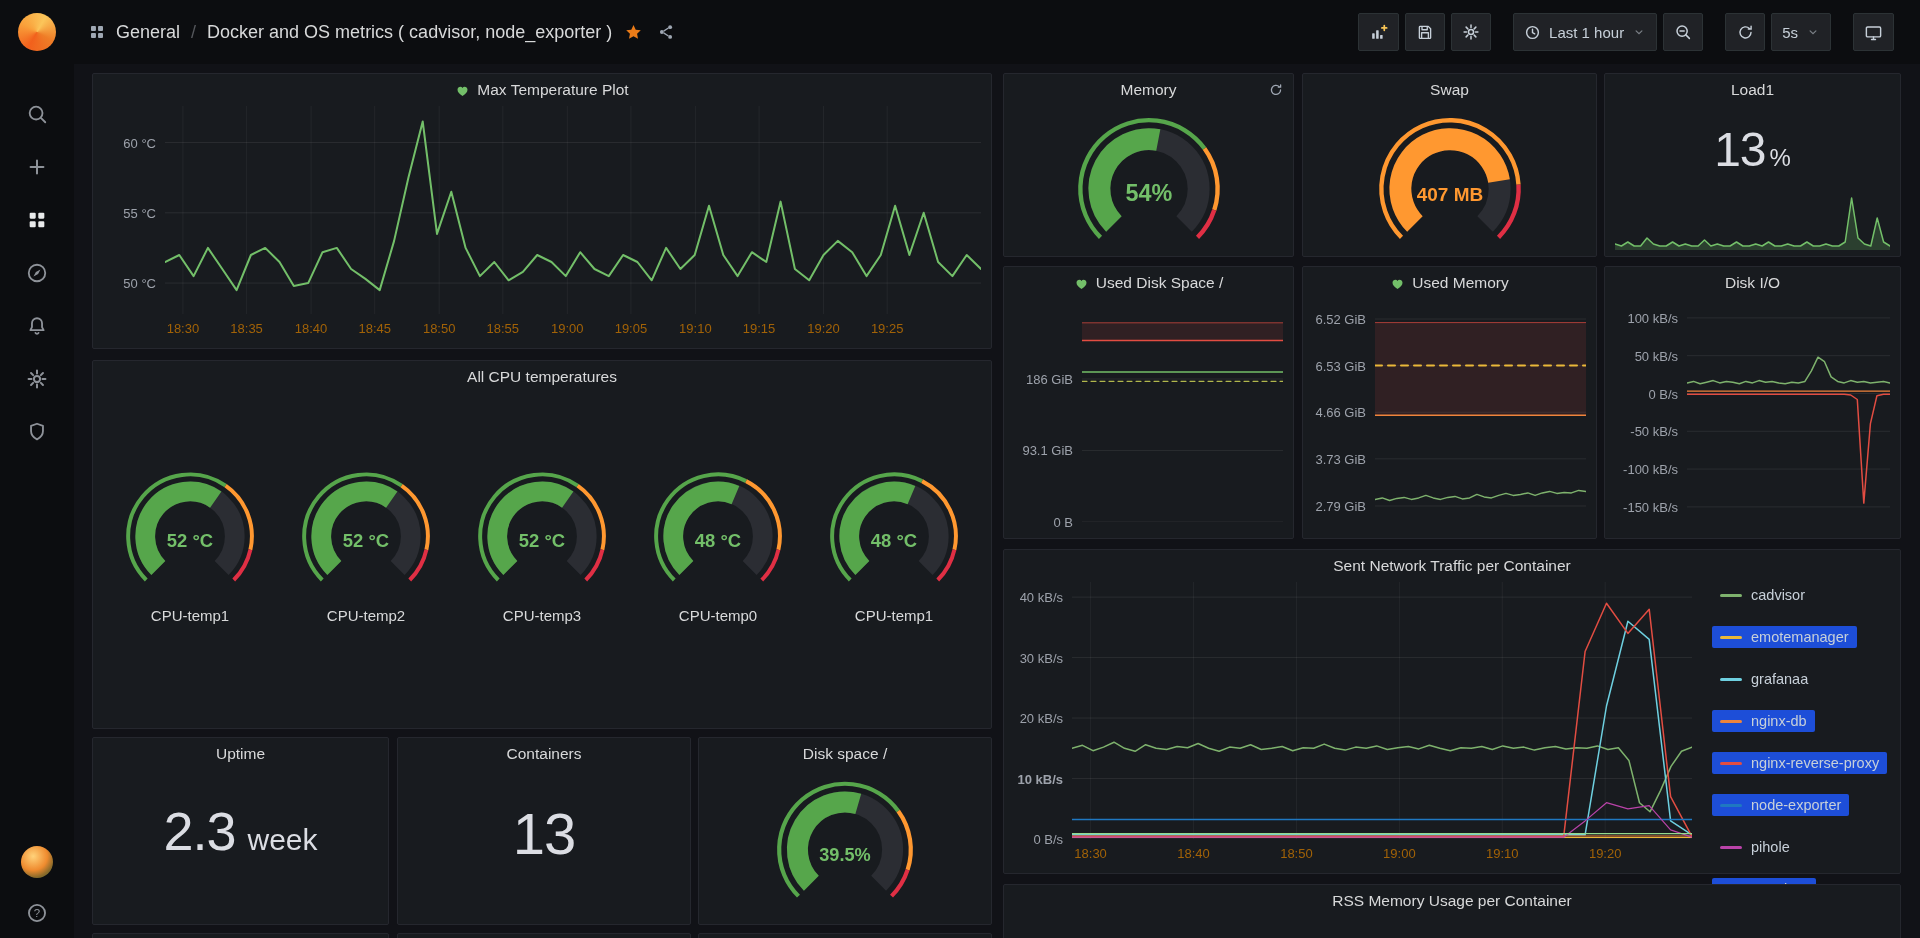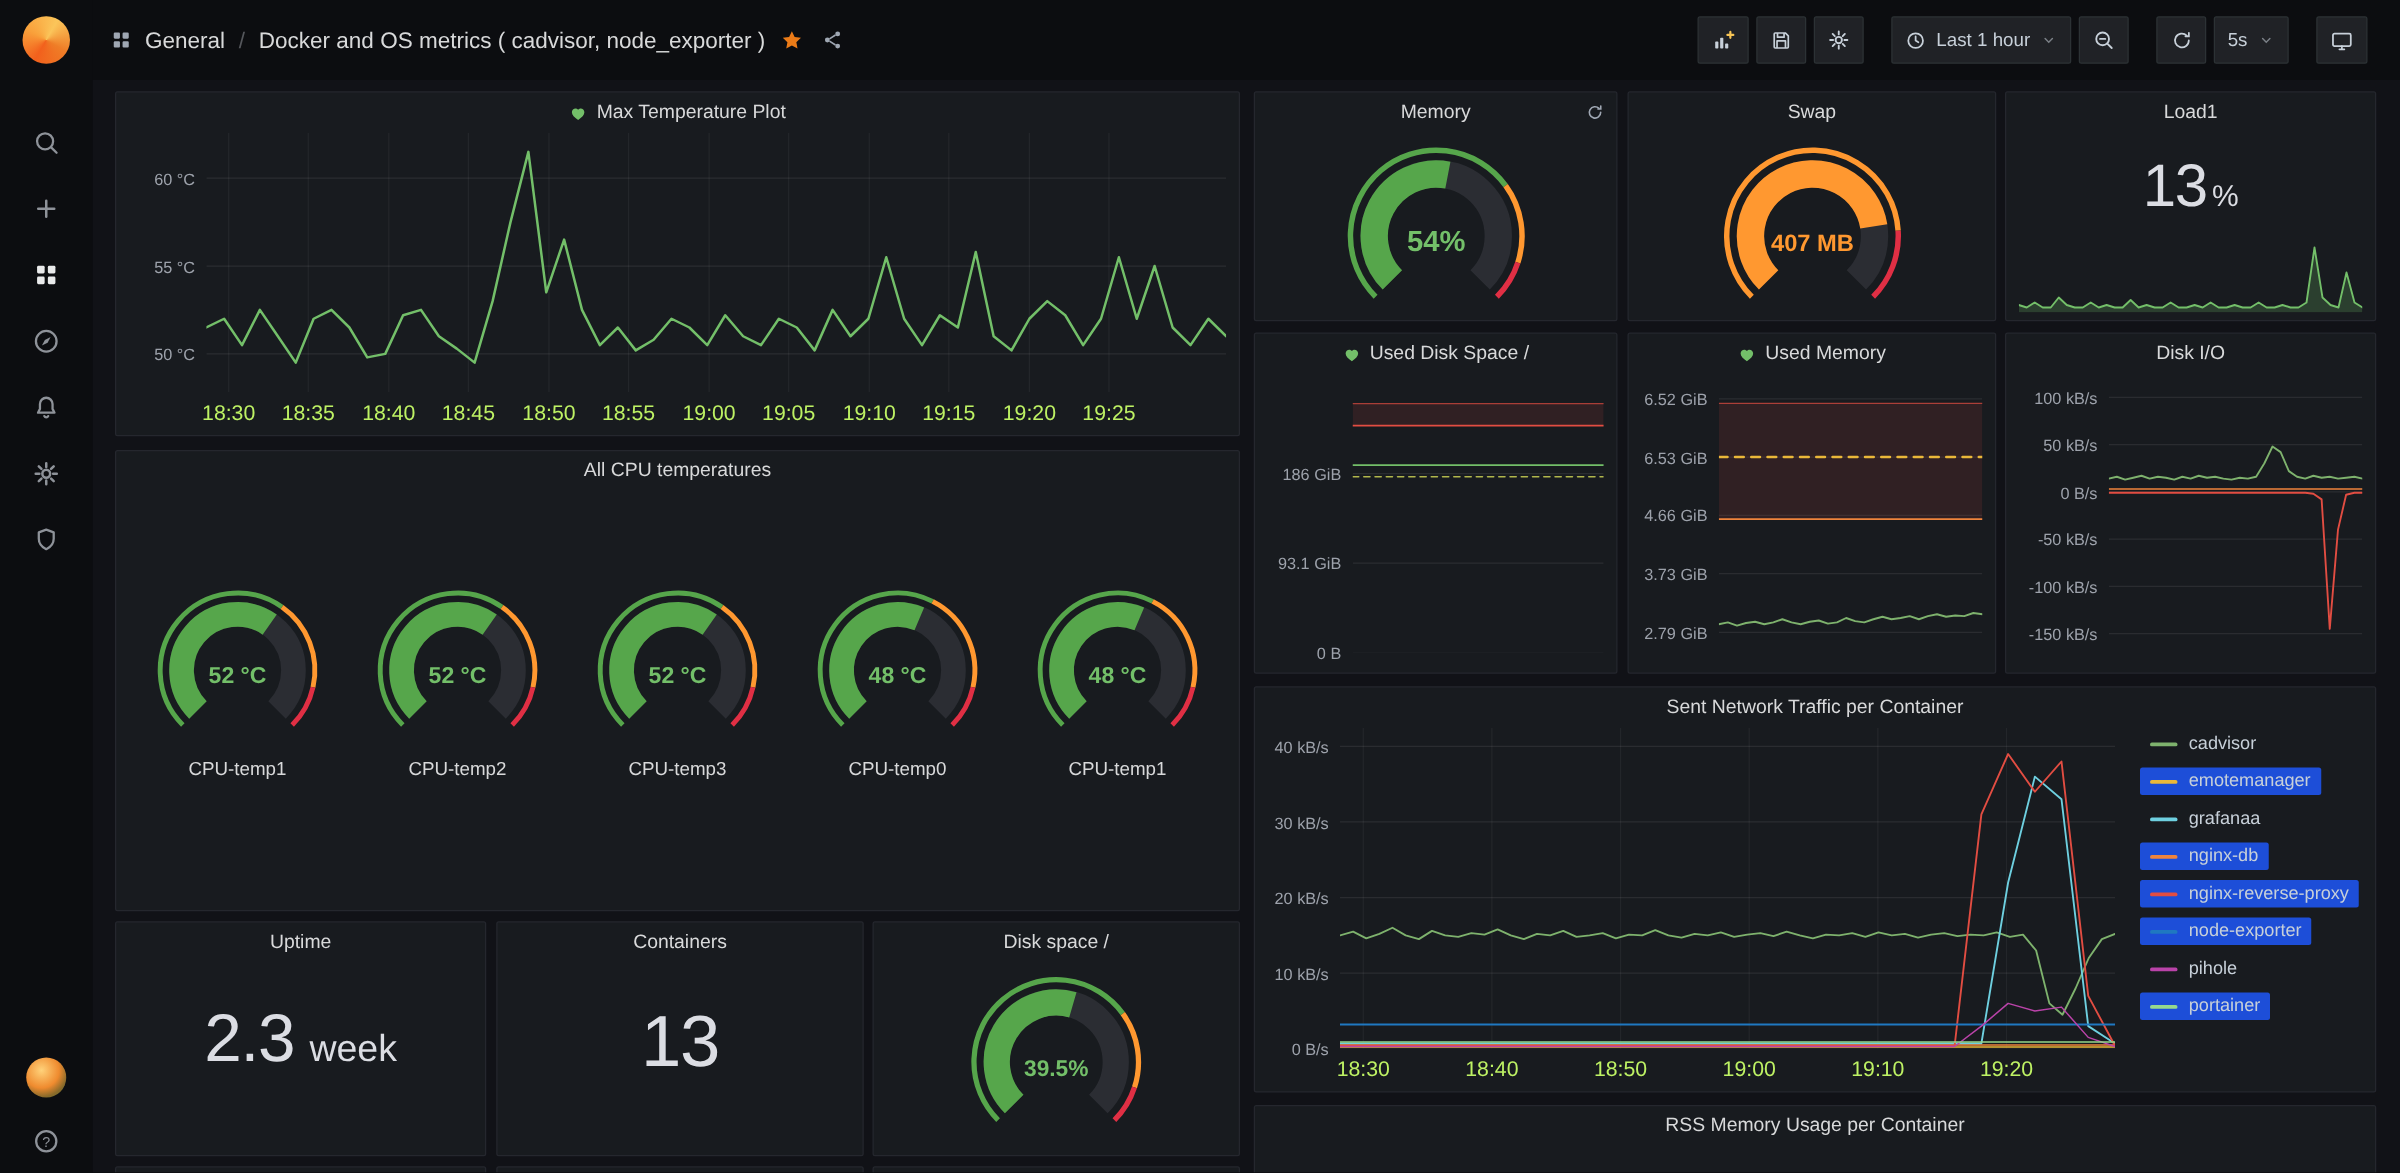--- a/index.html
+++ b/index.html
@@ -31,22 +31,22 @@
 .panel{position:absolute;background:#181b1f;border:1px solid #25272e;border-radius:2px}
 .panel-header{position:relative;height:32px;display:flex;align-items:center;justify-content:center;gap:7px;font-size:15.5px;color:#d8d9da;cursor:pointer}
 .hdr-right-icon{position:absolute;top:9px;right:10px;color:#9fa7b3;display:flex}
 
 .chart-box{position:absolute;top:32px;left:8px;right:10px;bottom:6px;display:grid;grid-template-rows:1fr var(--xh,10px);grid-template-columns:var(--gw,64px) 1fr}
 .chart-box.with-legend{grid-template-columns:var(--gw,60px) 1fr 198px}
 .yaxis{position:relative;grid-row:1;grid-column:1}
 .ylab{position:absolute;right:9px;font-size:13px;color:#9da2ab;white-space:nowrap;line-height:15px}
 .plot{position:relative;grid-row:1;grid-column:2;overflow:hidden;cursor:crosshair}
 .xaxis{position:relative;grid-row:2;grid-column:2}
-.xlab{position:absolute;top:7px;transform:translateX(-50%);font-size:17px;color:#bef264;white-space:nowrap}
-.legend{grid-column:3;grid-row:1 / span 2;display:flex;flex-direction:column;gap:8px;padding:2px 0 0 20px}
+.xlab{position:absolute;top:7px;transform:translateX(-50%);font-size:13px;color:#a16207;white-space:nowrap}
+.legend{grid-column:3;grid-row:1 / span 2;display:flex;flex-direction:column;gap:20px;padding:2px 0 0 20px}
 .legend-item{display:flex;align-items:center;gap:9px;font-size:14.5px;color:#c7d0d9;padding:3px 8px;border-radius:2px;cursor:pointer;width:fit-content}
 .legend-item.hl{background:#1d4ed8}
 .legend-dash{width:22px;height:3px;border-radius:2px;flex:none}
 
 .gauge-row{display:flex;justify-content:space-evenly;margin-top:72px}
 .gauge-cell{display:flex;flex-direction:column;align-items:center;gap:10px}
 .gauge{width:158px;height:132px}
 .gauge-lg{width:196px;height:146px}
 .gauge-md{width:178px;height:140px}
 .gauge-label{font-size:15px;color:#d8d9da}
@@ -512,21 +512,21 @@
 
     <section class="panel" style="left:929px;top:485px;width:898px;height:325px">
       <div class="panel-header">
         <span>Sent Network Traffic per Container</span>
       </div>
       <div class="chart-box with-legend" style="--gw:60px;--xh:28px">
         <div class="yaxis">
             <div class="ylab" style="bottom: calc(94.12% - 8px); margin-left: 12px;">40 kB/s</div>
             <div class="ylab" style="bottom: calc(70.59% - 8px);">30 kB/s</div>
             <div class="ylab" style="bottom: calc(47.06% - 8px);">20 kB/s</div>
-            <div class="ylab" style="bottom: calc(23.53% - 8px);">10 kB/s</div>
+            <div class="ylab" style="bottom: calc(23.53% - 8px); font-weight: bold;">10 kB/s</div>
             <div class="ylab" style="bottom: calc(0% - 8px);">0 B/s</div>
           </div>
         <div class="plot"><svg width="620" height="257">
               <line x1="0" x2="620" y1="15.117647058823536" y2="15.117647058823536" stroke="rgba(255,255,255,0.08)" stroke-width="1"></line>
               <line x1="0" x2="620" y1="75.58823529411762" y2="75.58823529411762" stroke="rgba(255,255,255,0.08)" stroke-width="1"></line>
               <line x1="0" x2="620" y1="136.05882352941177" y2="136.05882352941177" stroke="rgba(255,255,255,0.08)" stroke-width="1"></line>
               <line x1="0" x2="620" y1="196.52941176470588" y2="196.52941176470588" stroke="rgba(255,255,255,0.08)" stroke-width="1"></line>
               <line x1="0" x2="620" y1="257" y2="257" stroke="rgba(255,255,255,0.08)" stroke-width="1"></line>
               <line x1="18.599999999999998" x2="18.599999999999998" y1="0" y2="257" stroke="rgba(255,255,255,0.05)" stroke-width="1"></line>
               <line x1="121.52000000000001" x2="121.52000000000001" y1="0" y2="257" stroke="rgba(255,255,255,0.05)" stroke-width="1"></line>

